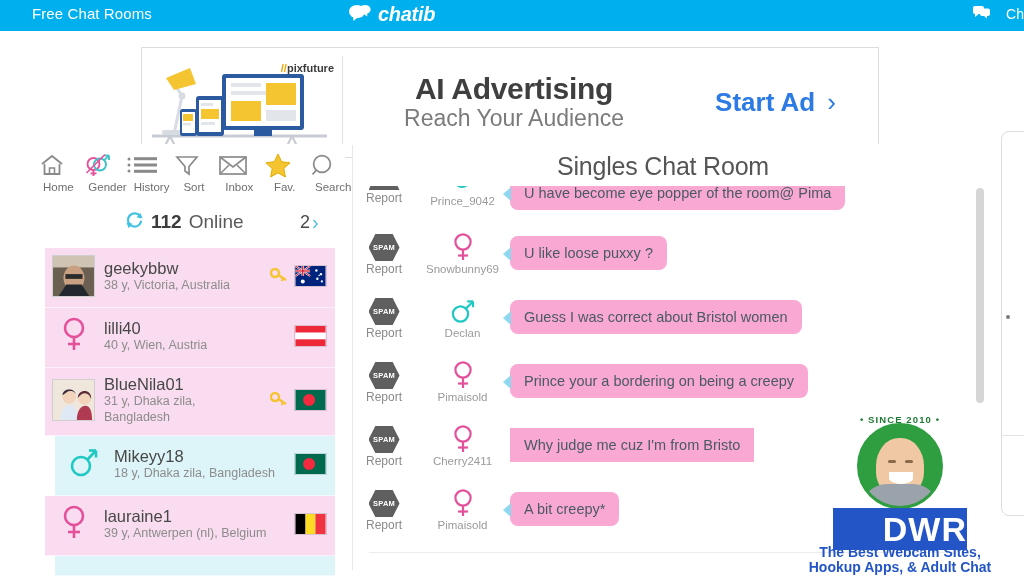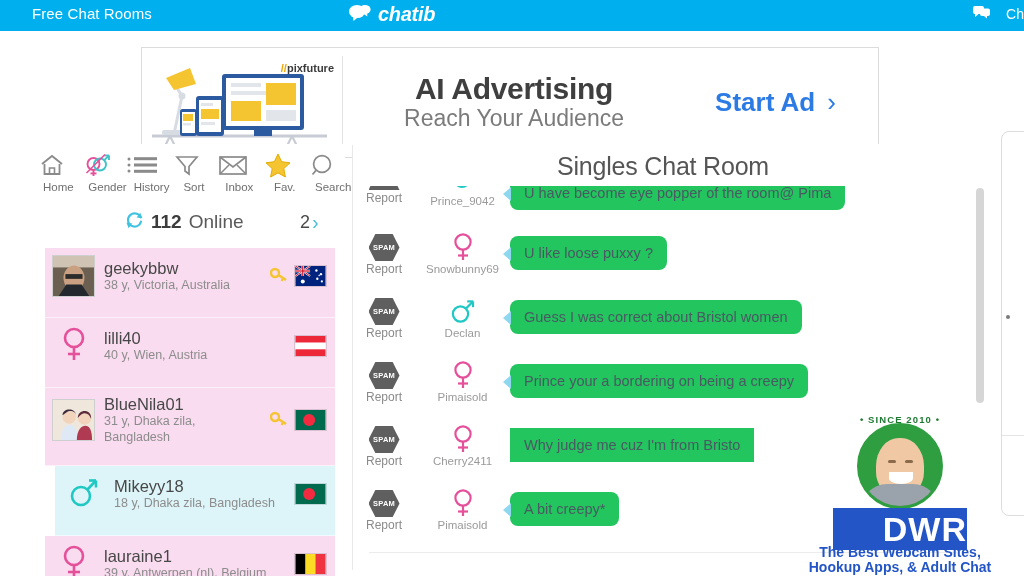--- a/index.html
+++ b/index.html
@@ -72,21 +72,21 @@
   .online-mid { position:absolute; left:125px; display:flex; align-items:center; gap:7px; }
   .online-num { font-size:19px; font-weight:bold; color:#3c3c3c; }
   .online-txt { font-size:19px; color:#5a5a5a; }
   .pager { position:absolute; left:300px; display:flex; align-items:center; gap:2px;
            font-size:18px; color:#4a4a4a; cursor:pointer;}
   .pager .pchev { color:#4bbfe0; font-size:20px; }
 
   .userlist { position:absolute; left:45px; top:104px; width:290px; }
   .user {
     display:flex; align-items:center; gap:9px;
-    padding:7px 8px 20px 7px; min-height:58px;
+    padding:7px 8px 10px 7px; min-height:58px;
     border-bottom:1px solid rgba(255,255,255,.6);
     cursor:pointer;
   }
   .user.f { background:#f9dcef; }
   .user.m { background:#ddf5f9;margin-left:10px; }
   .u-av { flex:0 0 43px; width:43px; height:42px; display:flex; align-items:center; justify-content:center; }
   .u-av img, .u-av .ph { width:43px; height:42px; border:1px solid #cfcfcf; }
   .u-info { flex:1; min-width:0; }
   .u-name { font-size:16.5px; color:#474747; line-height:1.15; }
   .u-meta { font-size:12.5px; color:#8c8c8c; line-height:1.25; }
@@ -113,21 +113,21 @@
     clip-path:polygon(22% 0%, 78% 0%, 100% 50%, 78% 100%, 22% 100%, 0% 50%);
     display:flex; align-items:center; justify-content:center;
   }
   .spam-badge span { font-size:7.5px; color:#fff; font-weight:bold; letter-spacing:.2px;}
   .m-report .rlbl { font-size:12px; color:#8a8a8a; margin-top:1px; }
   .m-user { flex:0 0 95px; text-align:center; padding-top:2px; }
   .m-user .gsym { height:30px; display:flex; align-items:center; justify-content:center; }
   .m-user .unm { font-size:11.5px; color:#9a9a9a; margin-top:1px; }
   .m-bub-wrap { flex:1; padding-top:6px; position:relative; }
   .bubble {
-    display:inline-block; background:#22c55e; color:#4a5a62;
+    display:inline-block; background:#f9a8d4; color:#4a5a62;
     font-size:14.5px; padding:9px 14px; border-radius:8px; position:relative;
     max-width:345px;
   }
   .bubble:after {
     content:""; position:absolute; left:-7px; top:11px;
     border-top:7px solid transparent; border-bottom:7px solid transparent;
     border-right:8px solid #8ed8ef;
   }
   .bubble.sq { border-radius:0; }
   .bubble.sq:after { display:none; }

